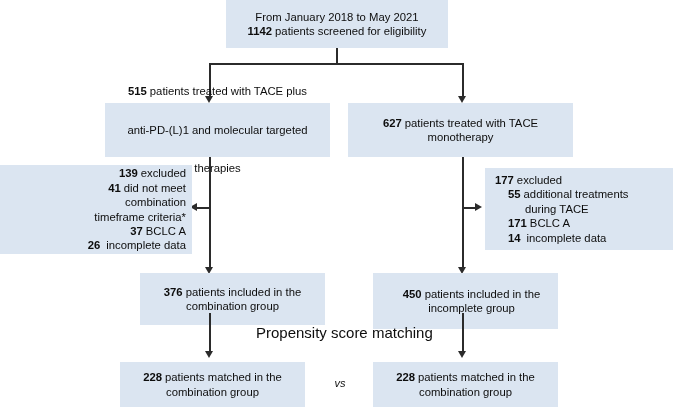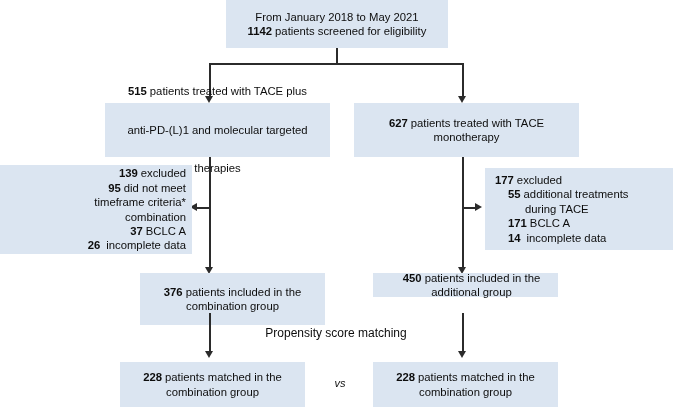--- a/index.html
+++ b/index.html
@@ -65,21 +65,21 @@
     border-top: 4.6px solid transparent;
     border-bottom: 4.6px solid transparent;
     border-left: 7px solid #2b2b2b;
   }
   .num { font-weight: bold; }
   .pad-l1 { padding-left: 17px; }
   .pad-l2 { padding-left: 34px; }
   .pad-l0 { padding-left: 4px; }
   .caption {
     position: absolute;
-    font-size: 12px;
+    font-size: 15px;
     line-height: 14px;
     color: #0d0d0d;
     text-align: center;
     white-space: nowrap;
   }
   .vs-label {
     position: absolute;
     font-size: 11px;
     font-style: italic;
     color: #0d0d0d;
@@ -108,62 +108,62 @@
 
   <div class="line vline" style="left:462px; top:63px; height:35px;"></div>
   <div class="arrow-down" style="left:458px; top:96px;"></div>
 
   <div class="box" style="left:105px; top:103px; width:225px; height:54px;gap:24px;">
     <span class="ln"><span class="num">515</span><span class="sp"></span><span>patients treated with TACE plus</span></span>
     <span class="ln">anti-PD-(L)1 and molecular targeted</span>
     <span class="ln">therapies</span>
   </div>
 
-  <div class="box" style="left:348px; top:103px; width:225px; height:54px;margin-left:6px;">
+  <div class="box" style="left:348px; top:103px; width:225px; height:54px;">
     <span class="ln"><span class="num">627</span><span class="sp"></span><span>patients treated with TACE</span></span>
     <span class="ln">monotherapy</span>
   </div>
 
   <div class="line vline" style="left:209px; top:157px; height:112px;"></div>
   <div class="arrow-down" style="left:205px; top:267px;"></div>
 
   <div class="line vline" style="left:462px; top:157px; height:112px;"></div>
   <div class="arrow-down" style="left:458px; top:267px;"></div>
 
   <div class="line hline" style="left:197px; top:207px; width:13px;"></div>
   <div class="arrow-left" style="left:190px; top:203px;"></div>
 
   <div class="line hline" style="left:462px; top:207px; width:13px;"></div>
   <div class="arrow-right" style="left:475px; top:203px;"></div>
 
   <div class="box left-align" style="left:0px; top:165px; width:192px; height:89px; padding:5px 6px;align-items:flex-end;">
     <span class="ln pad-l0"><span class="num">139</span><span class="sp"></span><span>excluded</span></span>
-    <span class="ln pad-l1"><span class="num">95</span><span class="sp"></span><span>did not meet</span></span>
+    <span class="ln pad-l1"><span class="num">41</span><span class="sp"></span><span>did not meet</span></span>
+    <span class="ln pad-l1">combination</span>
     <span class="ln pad-l2">timeframe criteria*</span>
-    <span class="ln pad-l1">combination</span>
     <span class="ln pad-l1"><span class="num">37</span><span class="sp"></span><span>BCLC A</span></span>
     <span class="ln pad-l1"><span class="num">26</span><span class="sp"></span><span class="sp"></span><span>incomplete data</span></span>
   </div>
 
   <div class="box left-align" style="left:485px; top:168px; width:188px; height:82px; padding:22px 6px;">
     <span class="ln pad-l0"><span class="num">177</span><span class="sp"></span><span>excluded</span></span>
     <span class="ln pad-l1"><span class="num">55</span><span class="sp"></span><span>additional treatments</span></span>
     <span class="ln pad-l2">during TACE</span>
     <span class="ln pad-l1"><span class="num">171</span><span class="sp"></span><span>BCLC A</span></span>
     <span class="ln pad-l1"><span class="num">14</span><span class="sp"></span><span class="sp"></span><span>incomplete data</span></span>
   </div>
 
   <div class="box" style="left:120px; top:273px; width:185px; height:52px;margin-left:20px;">
     <span class="ln"><span class="num">376</span><span class="sp"></span><span>patients included in the</span></span>
     <span class="ln">combination group</span>
   </div>
 
-  <div class="box" style="left:373px; top:273px; width:185px; height:24px;padding-left:12px;">
+  <div class="box" style="left:373px; top:273px; width:185px; height:56px;padding-left:12px;">
     <span class="ln"><span class="num">450</span><span class="sp"></span><span>patients included in the</span></span>
-    <span class="ln">additional group</span>
+    <span class="ln">incomplete group</span>
   </div>
 
   <div class="line vline" style="left:209px; top:313px; height:40px;"></div>
   <div class="arrow-down" style="left:205px; top:351px;"></div>
 
   <div class="line vline" style="left:462px; top:313px; height:40px;"></div>
   <div class="arrow-down" style="left:458px; top:351px;"></div>
 
   <div class="caption" style="left:256px; top:326px; width:160px;">Propensity score matching</div>
 

